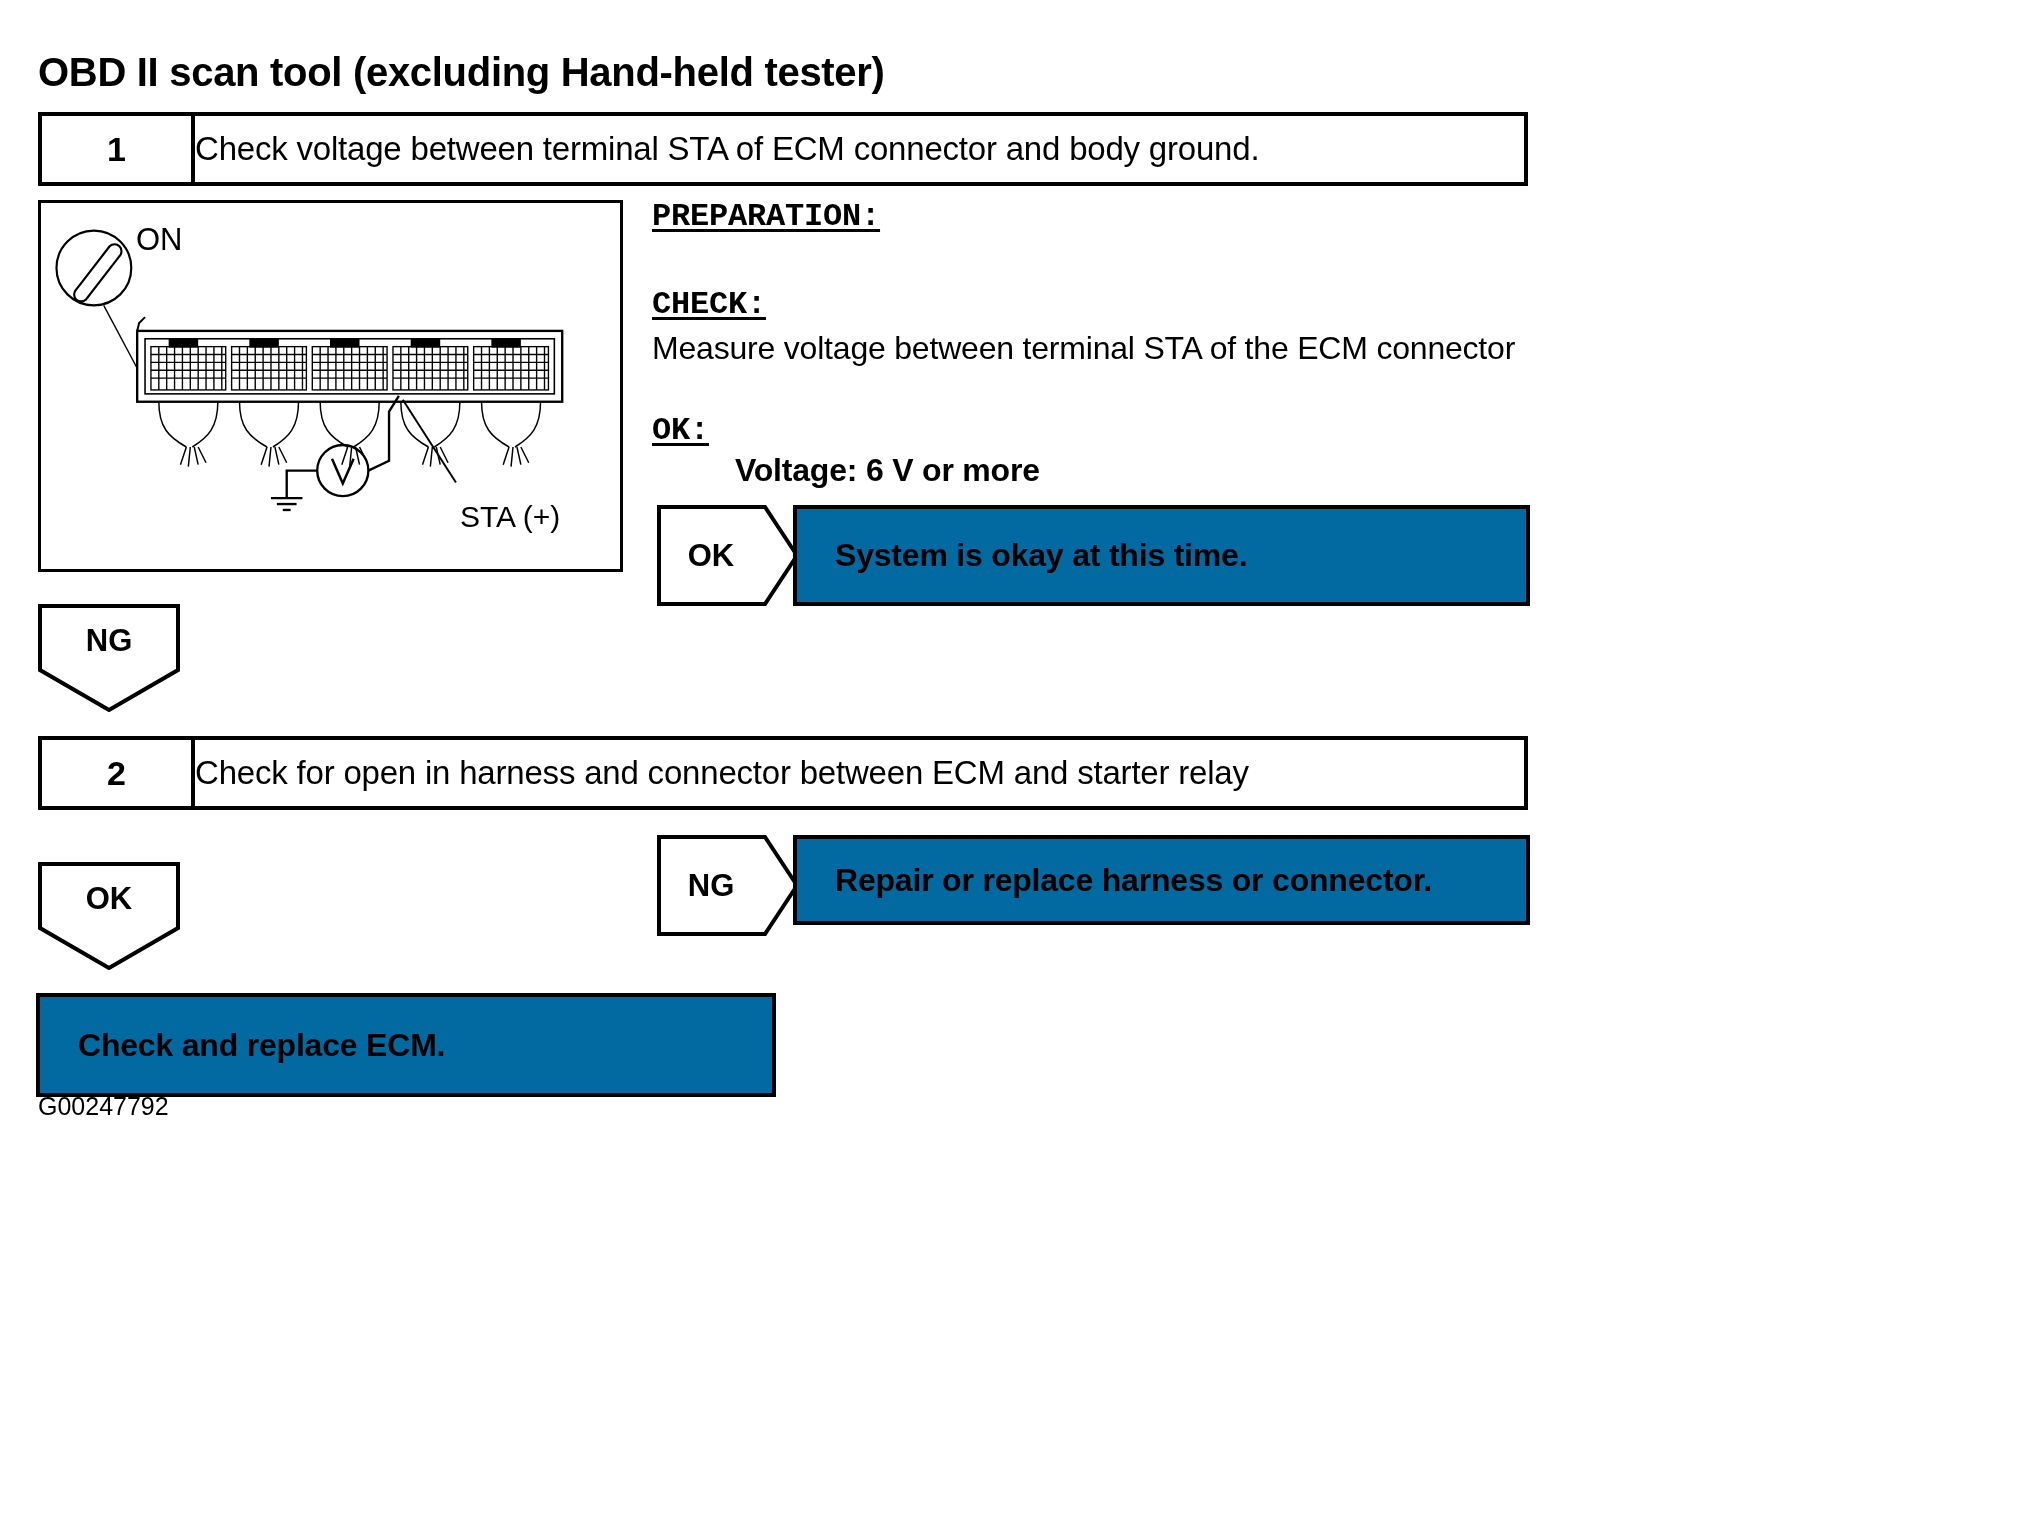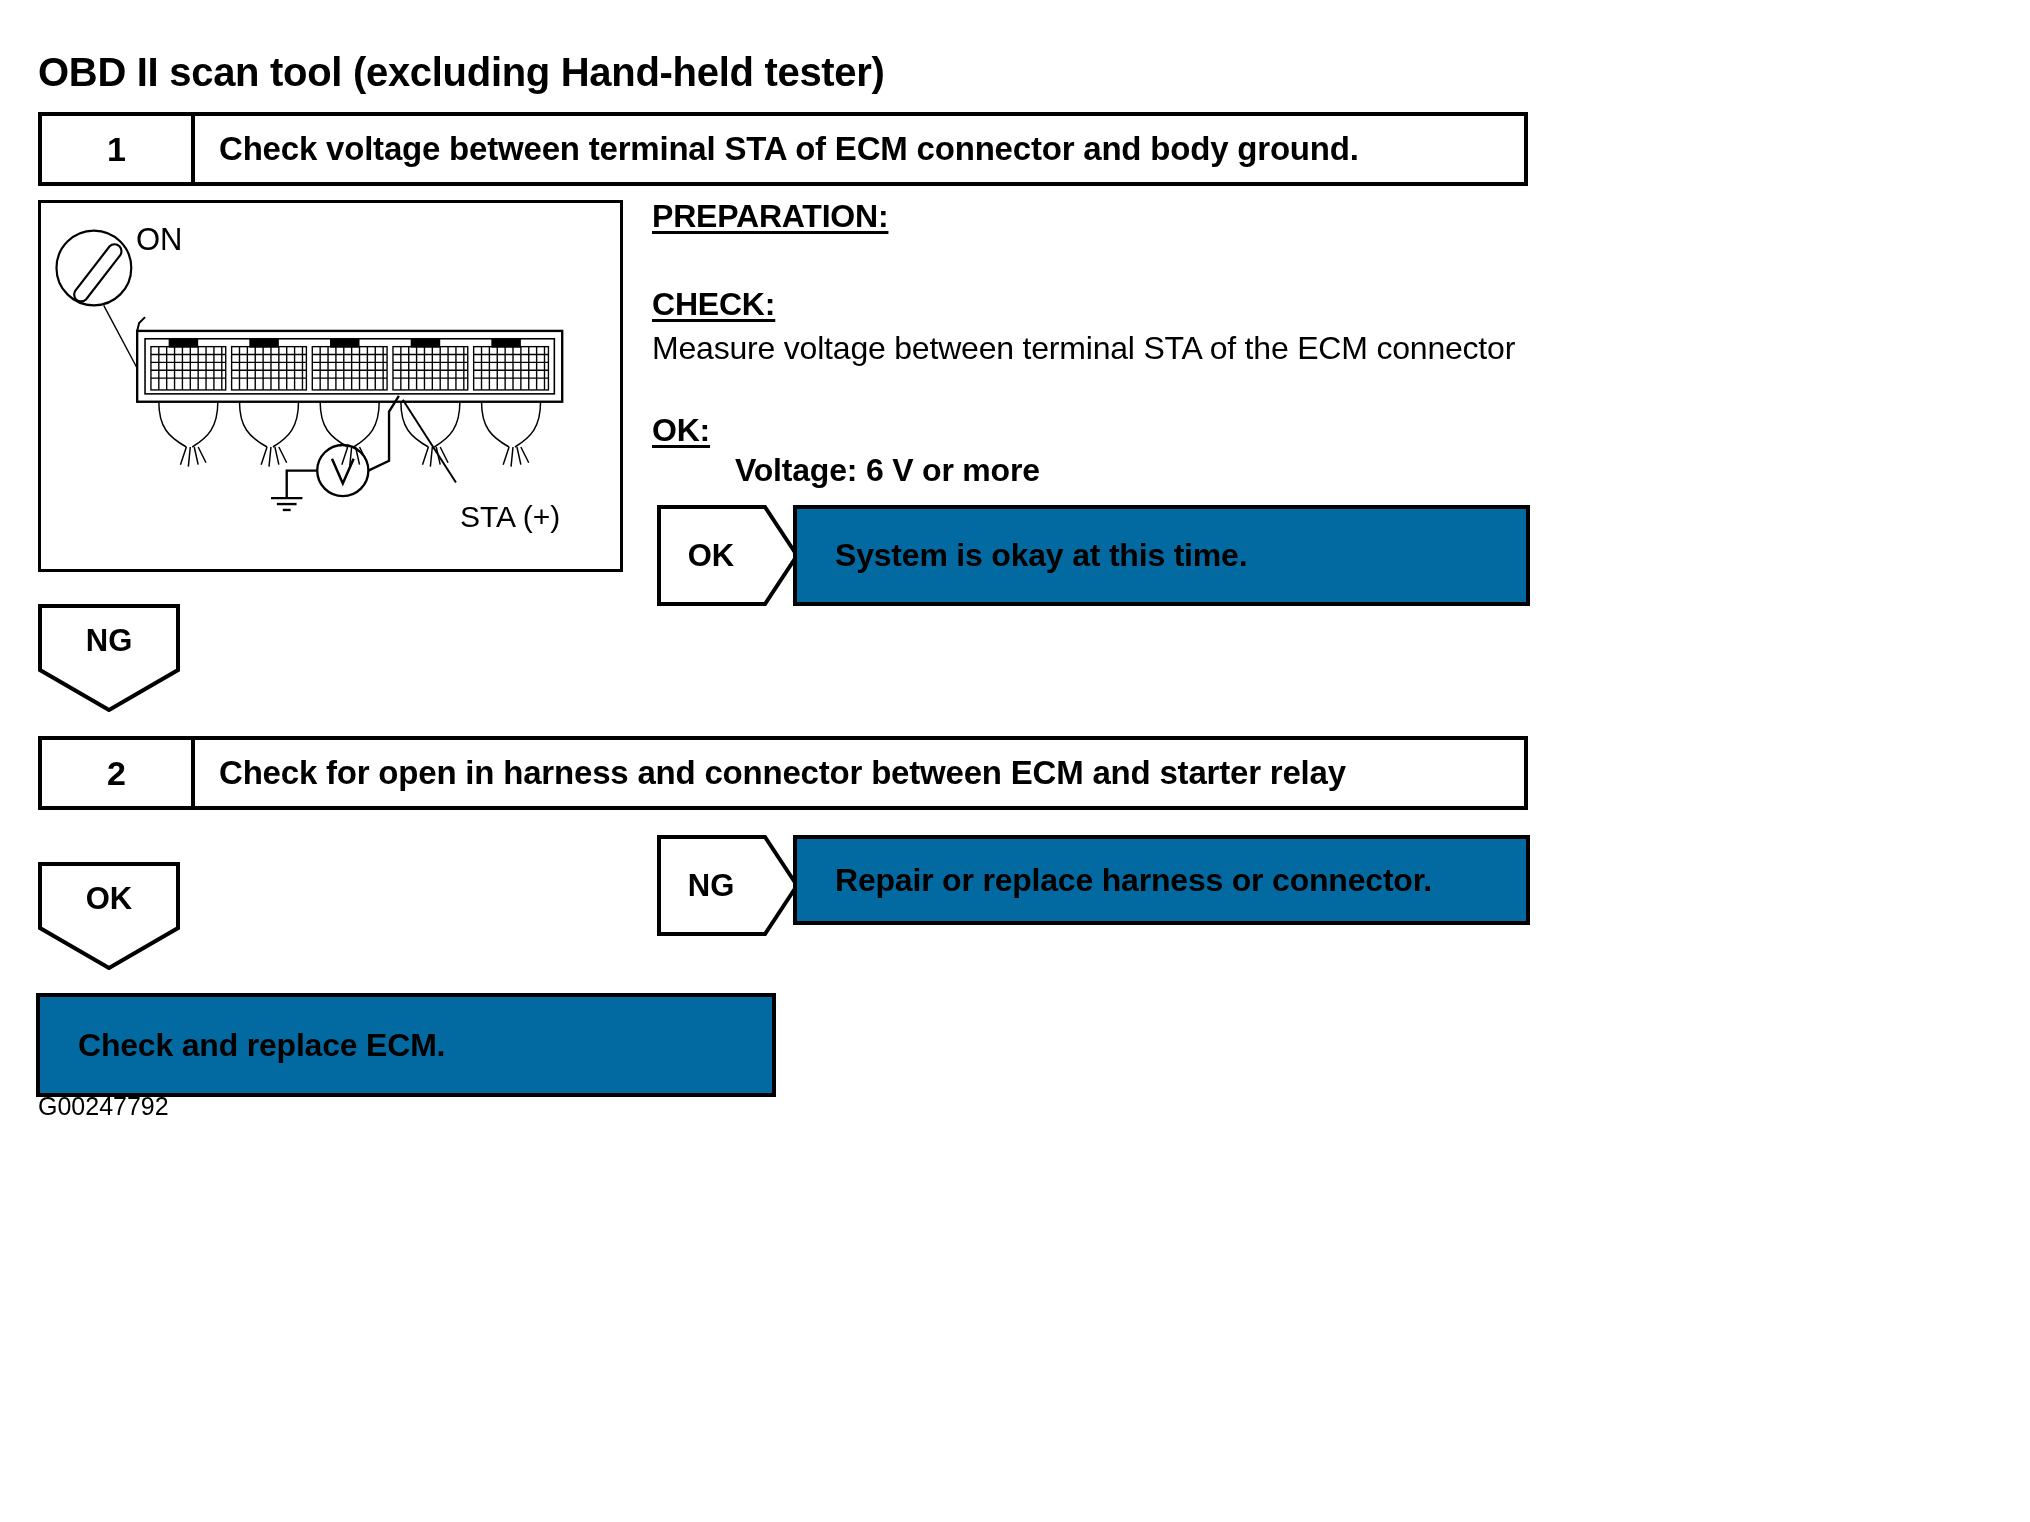--- a/index.html
+++ b/index.html
@@ -50,23 +50,22 @@
     display: flex;
     align-items: center;
     justify-content: center;
     font-size: 34px;
     font-weight: bold;
   }
   .step-text {
     flex: 1 1 auto;
     display: flex;
     align-items: center;
-    padding-left: 24px;
     font-size: 33px;
-    font-weight: bold;
+    font-weight: normal;
     letter-spacing: -0.2px;
     white-space: nowrap;
   }
 
   #step1-row { left: 38px; top: 112px; width: 1490px; height: 74px; }
   #step2-row { left: 38px; top: 736px; width: 1490px; height: 74px; }
 
   
   #illustration {
     position: absolute;
@@ -99,20 +98,21 @@
     position: absolute;
     left: 652px;
     font-size: 32px;
     letter-spacing: -0.2px;
     white-space: nowrap;
   }
   .rt.hdr {
     font-weight: bold;
     text-decoration: underline;
     text-underline-offset: 4px;
+    font-family: Liberation Mono, monospace;
   }
   .rt.body { font-weight: normal; }
   .rt.spec { font-weight: bold; }
 
   #prep-hdr   { top: 198px; }
   #prep-body  { top: 243px; }
   #check-hdr  { top: 286px; }
   #check-l1   { top: 330px; text-align: right; }
   #check-l2   { top: 370px; }
   #ok-hdr     { top: 412px; }

